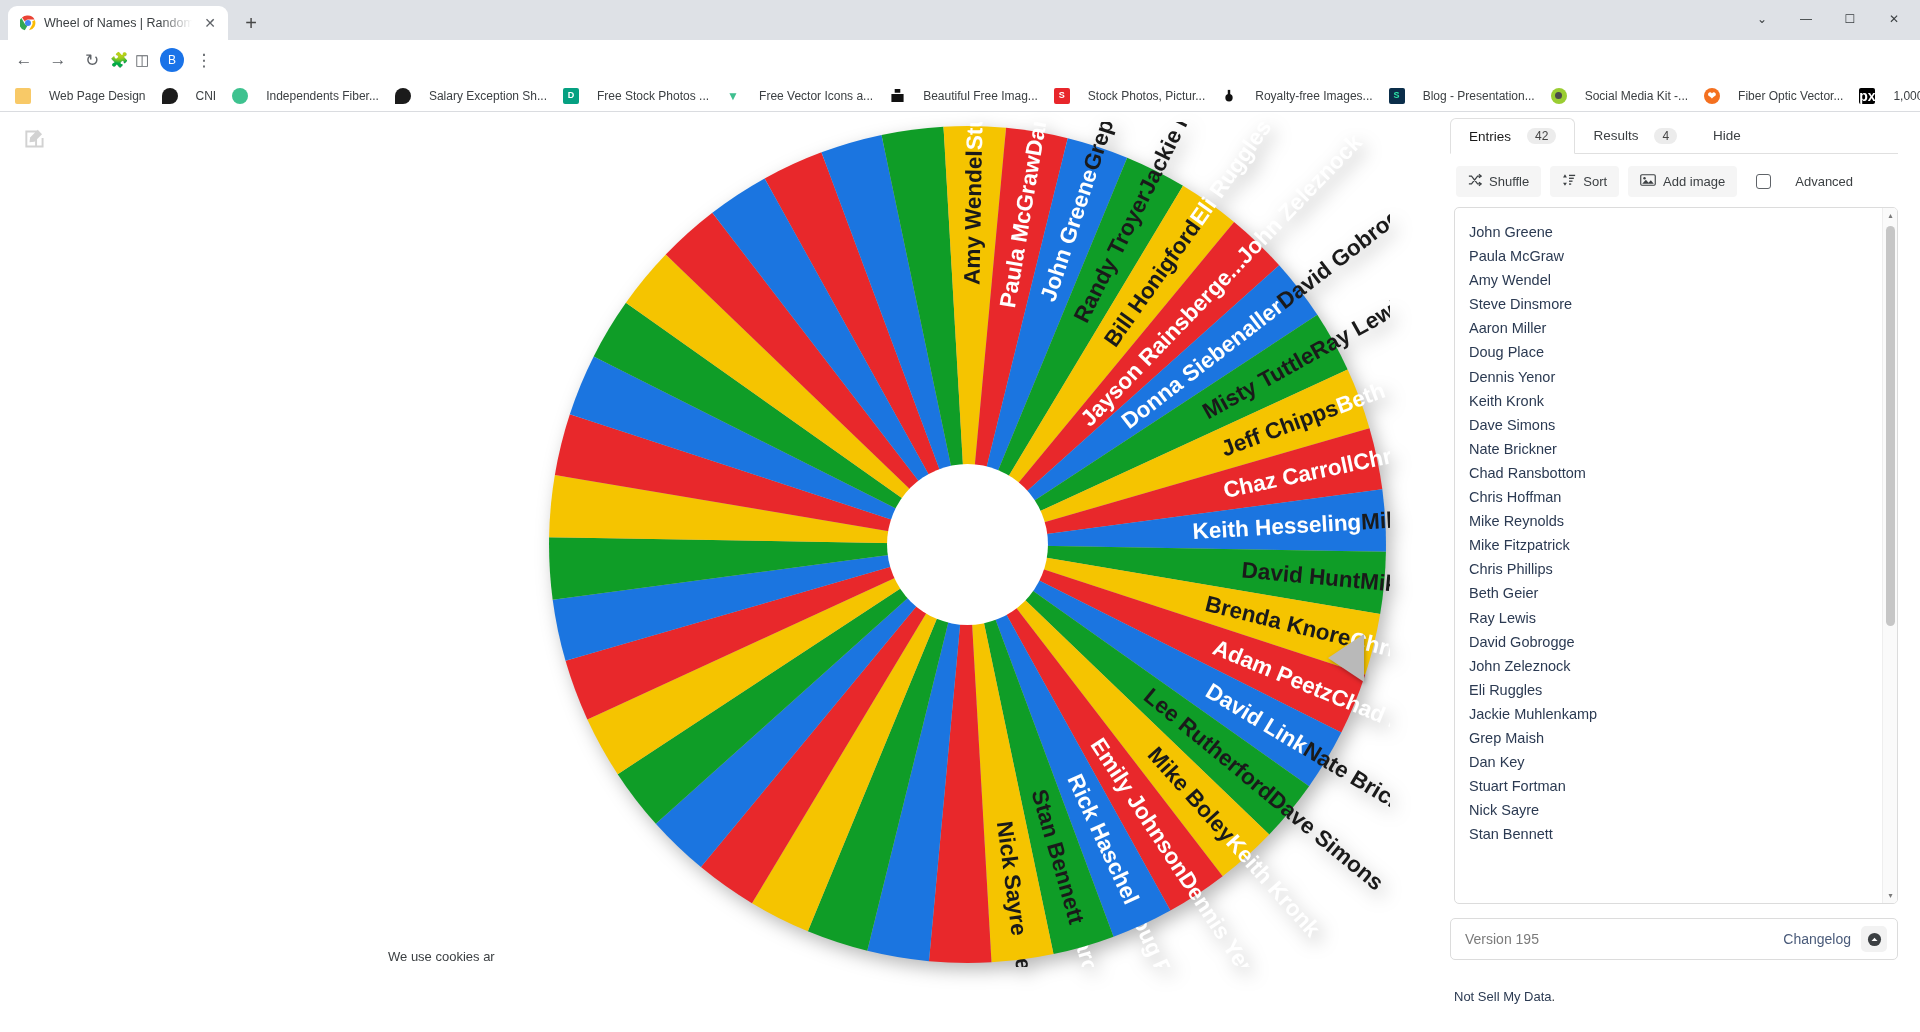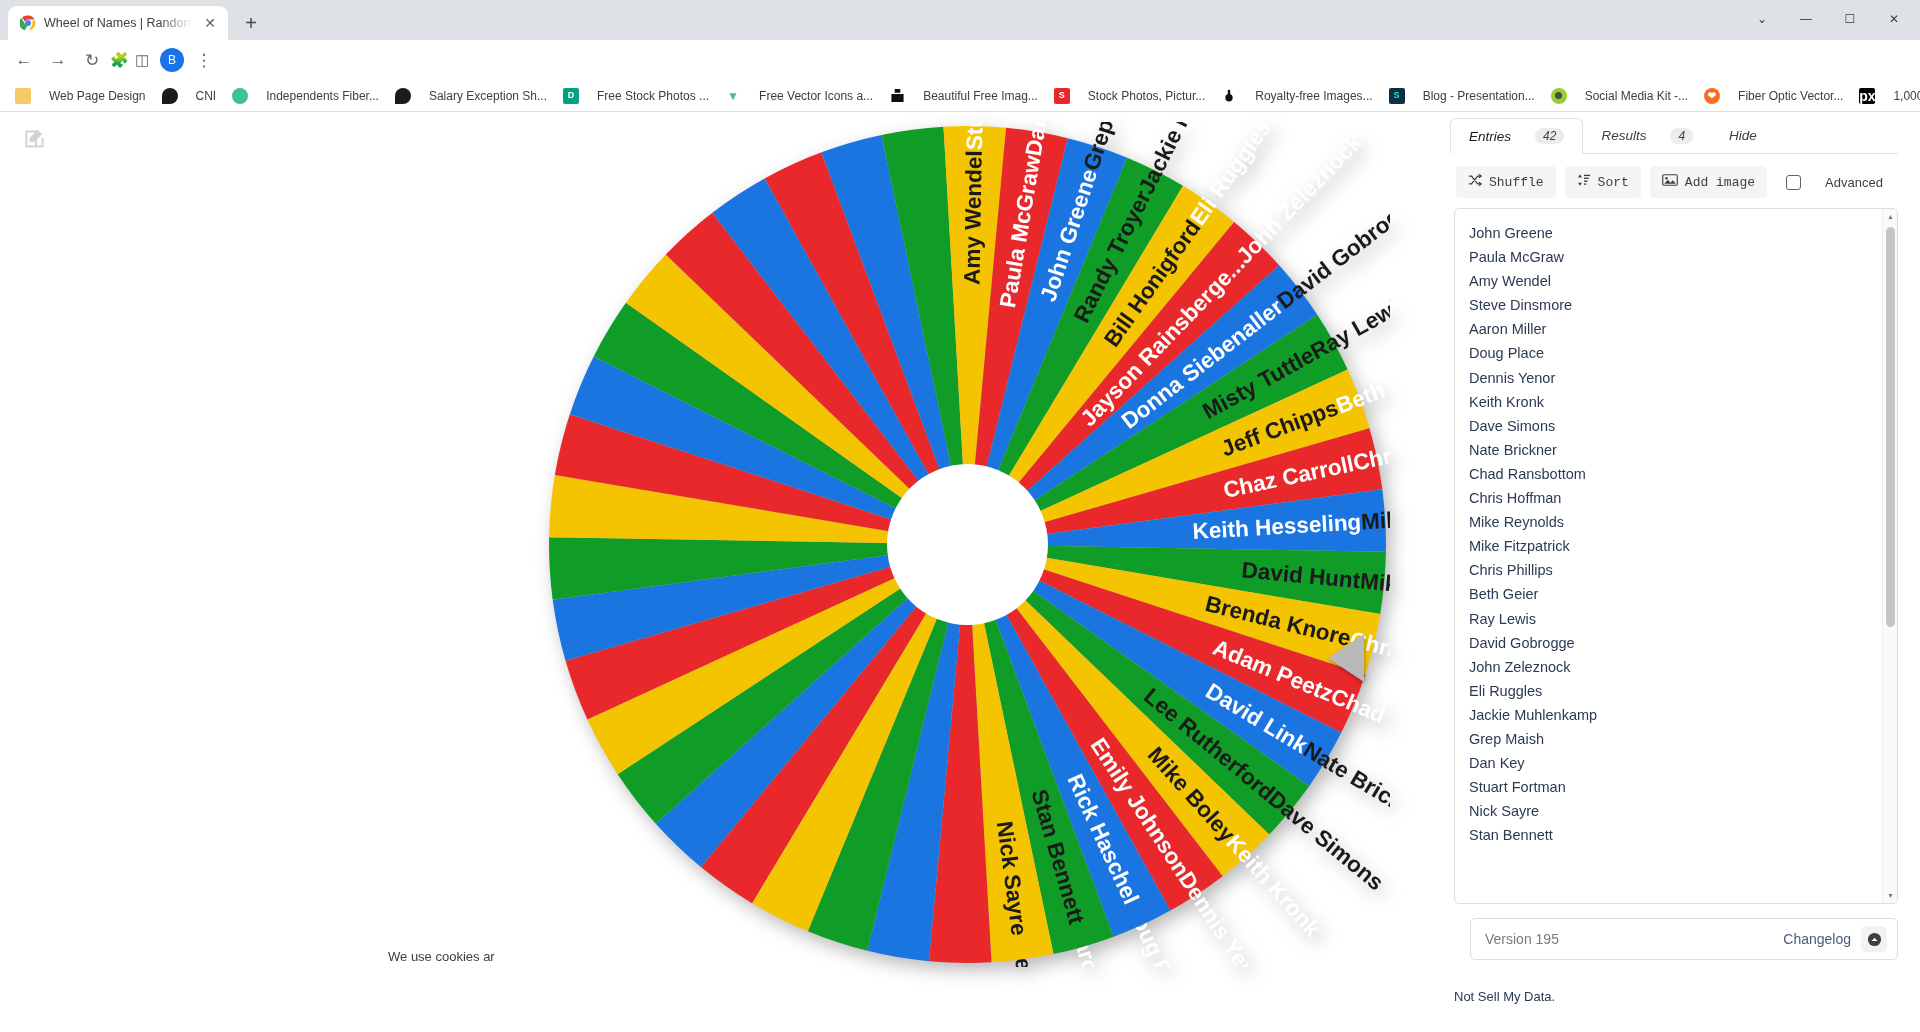--- a/index.html
+++ b/index.html
@@ -97,49 +97,49 @@
   .pointer { position: absolute; left: 783px; top: 512px; width: 0; height: 0;
     border-top: 24px solid transparent; border-bottom: 24px solid transparent;
     border-right: 36px solid #b9b9b9;
     filter: drop-shadow(1px 2px 2px rgba(0,0,0,0.3)); }
 
   
   .panel { width: 478px; flex: 0 0 478px; padding: 0 22px 0 8px;
     display: flex; flex-direction: column; }
   .panel-tabs { display: flex; align-items: stretch; height: 36px;
     border-bottom: 1px solid #e0e0e0; margin-top: 6px; }
-  .ptab { display: flex; align-items: center; gap: 24px; padding: 0 18px;
-    font-size: 13.5px; color: #3c4043; position: relative; font-style: italic; }
+  .ptab { display: flex; align-items: center; gap: 16px; padding: 0 18px;
+    font-size: 13.5px; color: #3c4043; position: relative; }
   .ptab.active { border: 1px solid #e0e0e0; border-bottom: 1px solid #fff;
     border-radius: 6px 6px 0 0; margin-bottom: -1px; color: #1a1a1a; }
   .ptab-count { background: #ececec; border-radius: 10px; padding: 1px 8px;
     font-size: 12px; color: #444; }
 
   .panel-toolbar { display: flex; align-items: center; gap: 9px; padding: 12px 0 10px 6px; }
   .tbtn { display: flex; align-items: center; gap: 7px; background: #f5f5f5;
     border: none; border-radius: 4px; padding: 7px 12px;
-    font-size: 13px; color: #3c4043; font-family: Liberation Mono, monospace; white-space: nowrap; }
+    font-size: 13px; color: #3c4043; font-family: Liberation Sans, sans-serif; white-space: nowrap; }
   .adv { display: flex; align-items: center; gap: 24px; margin-left: 10px;
     font-size: 13px; color: #3c4043; }
   .cbox { width: 15px; height: 15px; border: 1.6px solid #5f6368; border-radius: 3px; }
 
   .names-box { flex: 1; min-height: 0; border: 1px solid #dcdcdc; border-radius: 5px;
     margin: 0 0 0 4px; position: relative; overflow: hidden; display: flex; }
   .names-list { flex: 1; padding: 12px 0 8px 14px; overflow: hidden; }
   .name-row { font-size: 14.5px; color: #2b3a52; line-height: 24.1px;
     white-space: nowrap; }
   .scrollbar { width: 15px; flex: 0 0 15px; background: #fafafa;
     border-left: 1px solid #eee; position: relative; }
   .sb-arrow { position: absolute; left: 0; width: 15px; height: 15px;
     display: flex; align-items: center; justify-content: center;
     font-size: 8px; color: #7a7a7a; }
   .sb-thumb { position: absolute; left: 3px; width: 9px; border-radius: 5px;
     background: #c6c6c6; }
 
-  .version-bar { height: 42px; margin: 14px 0 0 20px; border: 1px solid #dcdcdc;
+  .version-bar { height: 42px; margin: 14px 0 0 0; border: 1px solid #dcdcdc;
     border-radius: 5px; display: flex; align-items: center;
     padding: 0 10px 0 14px; gap: 10px; }
   .version-txt { font-size: 14px; color: #7b7b7b; }
   .changelog { font-size: 14px; color: #4a5b7a; margin-left: auto; }
   .chev-btn { width: 26px; height: 26px; border-radius: 5px; background: #f2f2f2;
     display: flex; align-items: center; justify-content: center; }
 
   .panel-footer { height: 72px; display: flex; align-items: center;
     padding-left: 4px; }
   .not-sell { font-size: 13px; color: #2b3a52; }

